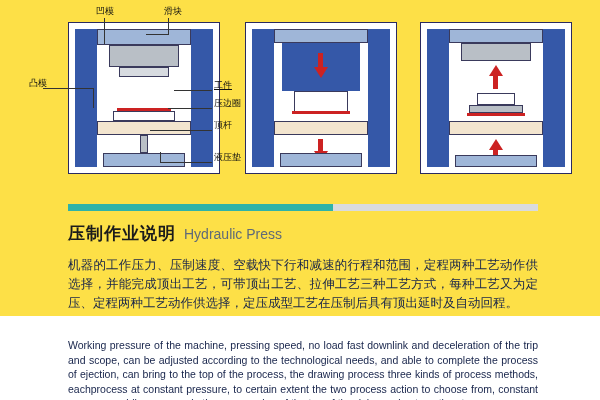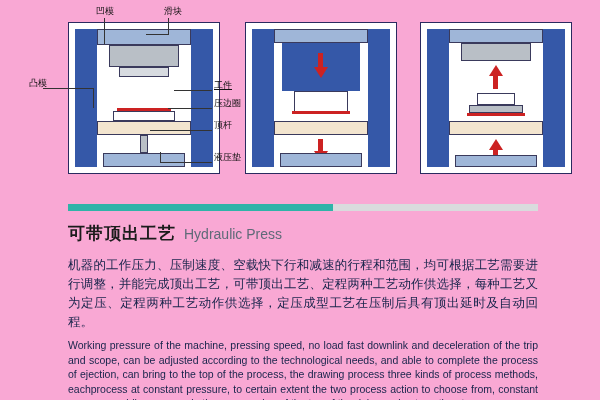--- a/index.html
+++ b/index.html
@@ -10,22 +10,22 @@
     width: 600px;
     height: 400px;
     background: #ffffff;
     font-family: "Liberation Sans", sans-serif;
     overflow: hidden;
     position: relative;
   }
   #page {
     position: relative;
     width: 600px;
-    height: 400px;
-    background: #f9a8d4;
+    height: 316px;
+    background: #fde047;
   }
 
   
   #diagram-area {
     position: absolute;
     left: 0;
     top: 0;
     width: 600px;
     height: 200px;
   }
@@ -239,19 +239,19 @@
     <div class="leader leader-h" style="left:160px; top:162px; width:52px;"></div>
     <div class="leader leader-v" style="left:160px; top:152px; height:11px;"></div>
   </div>
 
   <div id="bar-row">
     <div class="bar" id="bar-teal"></div>
     <div class="bar" id="bar-grey"></div>
   </div>
 
   <div id="title-row">
-    <span id="title-cn">可带顶出工艺</span><span id="title-en">Hydraulic Press</span>
+    <span id="title-cn">压制作业说明</span><span id="title-en">Hydraulic Press</span>
   </div>
 
-  <div id="body-cn">机器的工作压力、压制速度、空载快下行和减速的行程和范围，均可根据工艺需要进行调整，并能完成顶出工艺，可带顶出工艺、定程两种工艺动作供选择，每种工艺又为定压、定程两种工艺动作供选择，定压成型工艺在压制后具有顶出延时及自动回程。</div>
+  <div id="body-cn">机器的工作压力、压制速度、空载快下行和减速的行程和范围，定程两种工艺动作供选择，并能完成顶出工艺，可带顶出工艺、拉伸工艺三种工艺方式，每种工艺又为定压、定程两种工艺动作供选择，定压成型工艺在压制后具有顶出延时及自动回程。</div>
   <div id="body-en">Working pressure of the machine, pressing speed, no load fast downlink and deceleration of the trip and scope, can be adjusted according to the technological needs, and able to complete the process of ejection, can bring to the top of the process, the drawing process three kinds of process methods, eachprocess at constant pressure, to certain extent the two process action to choose from, constant pressure molding process in the suppression of the top of the delay and automatic return.</div>
 
 </div>
 
 </body></html>

